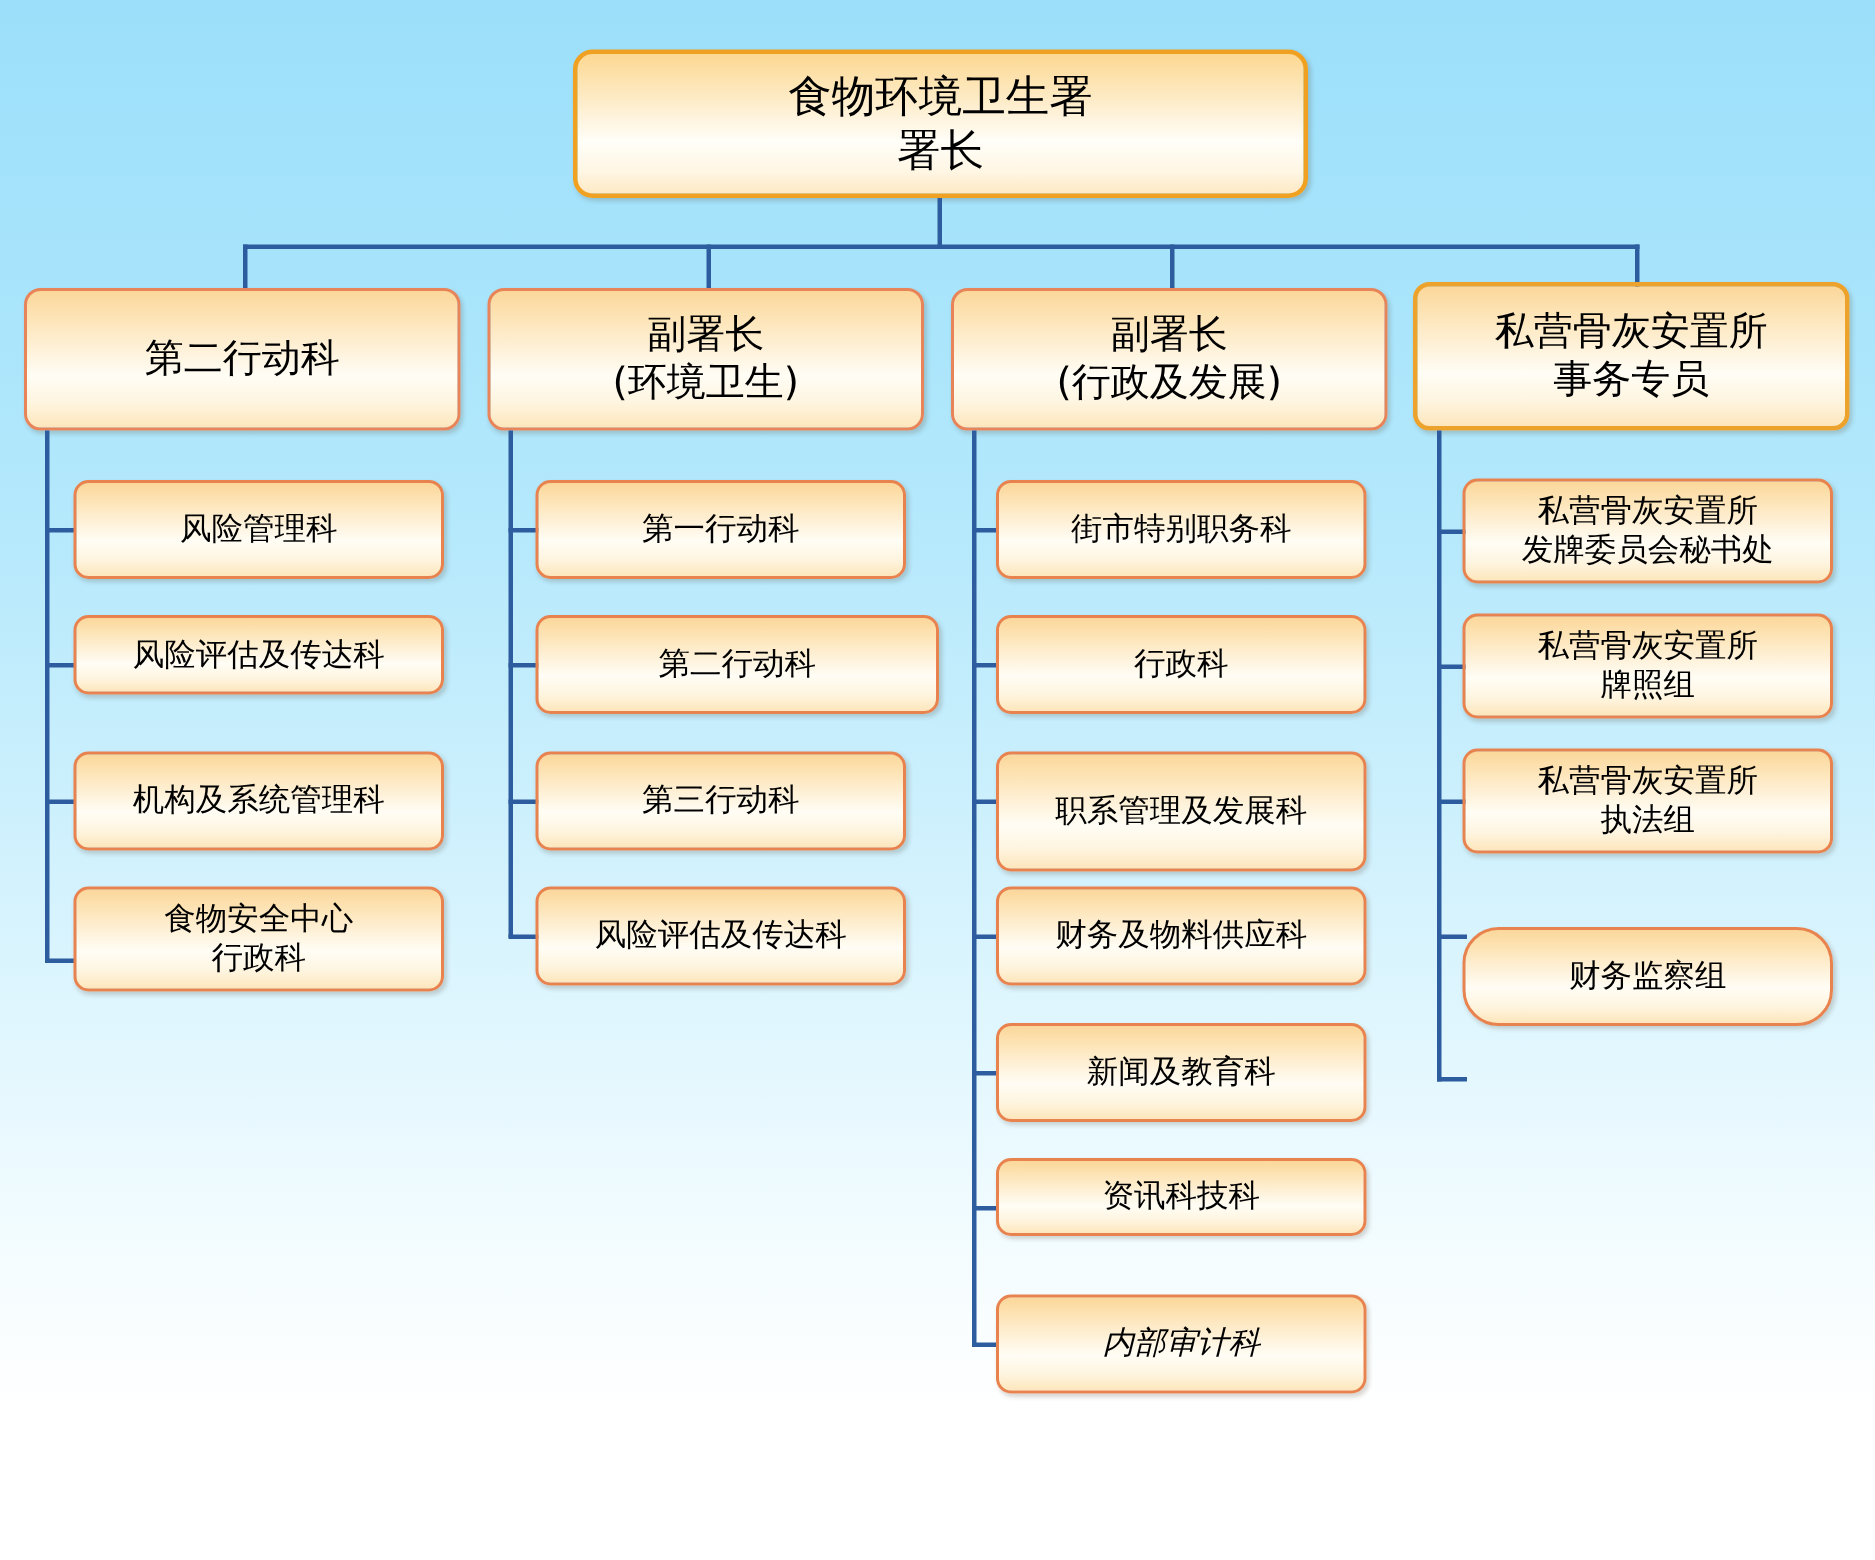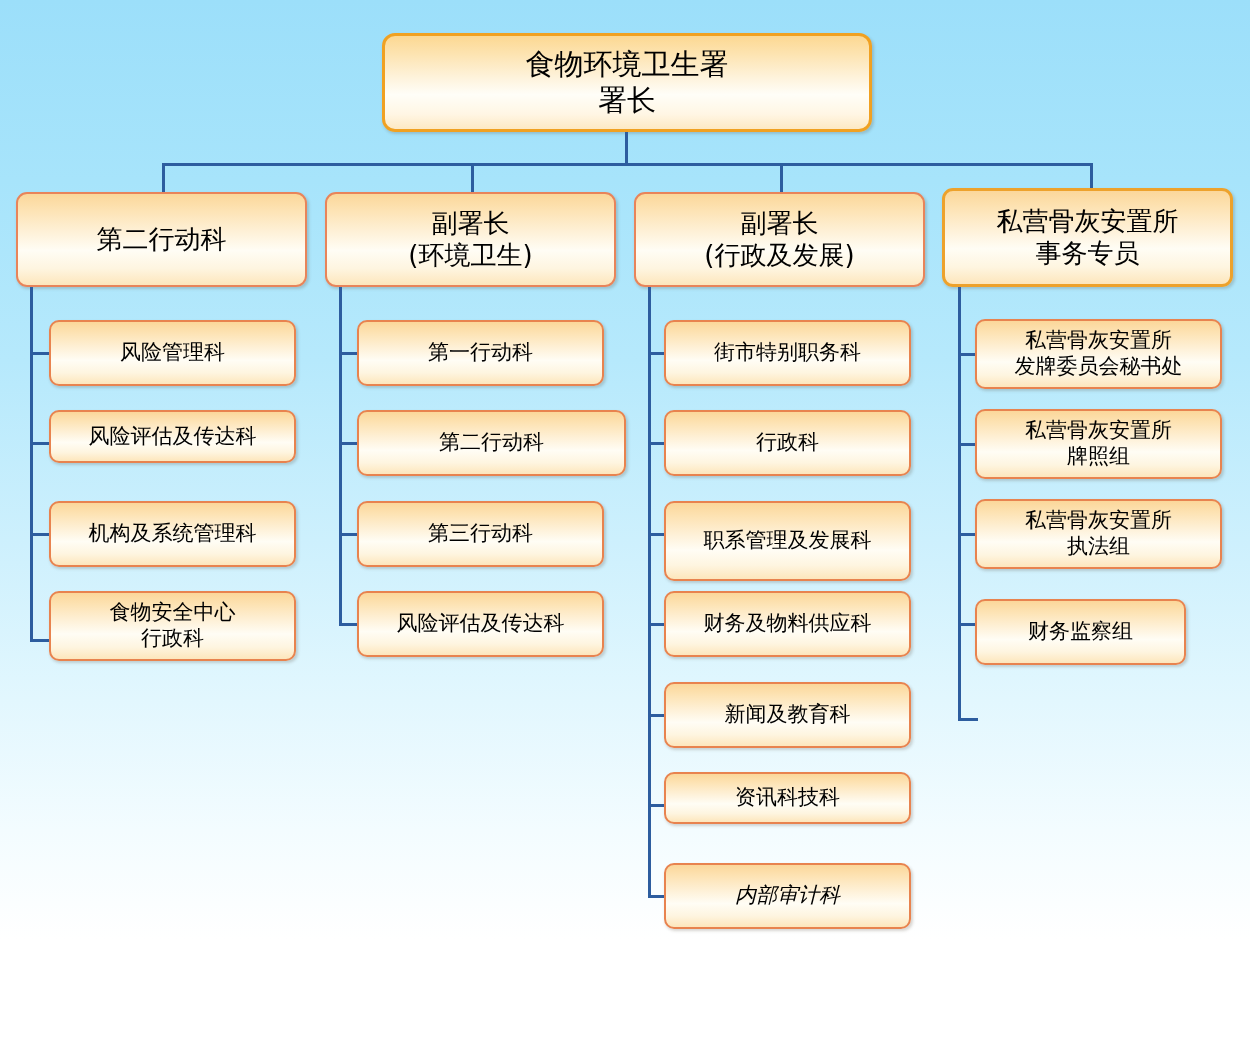--- a/index.html
+++ b/index.html
@@ -162,15 +162,15 @@
   <div class="line h" style="left:958px; top:533px; width:20px; height:3px;"></div>
   <div class="line h" style="left:958px; top:623px; width:20px; height:3px;"></div>
   <div class="line h" style="left:958px; top:718px; width:20px; height:3px;"></div>
 
   <div class="node unit" style="left:975px; top:319px; width:247px; height:70px;">私营骨灰安置所
 发牌委员会秘书处</div>
   <div class="node unit" style="left:975px; top:409px; width:247px; height:70px;">私营骨灰安置所
 牌照组</div>
   <div class="node unit" style="left:975px; top:499px; width:247px; height:70px;">私营骨灰安置所
 执法组</div>
-  <div class="node unit" style="left:975px; top:599px; width:211px; height:66px;">财务监察组</div>
+  <div class="node unit" style="left:975px; top:618px; width:247px; height:66px;border-radius:24px;">财务监察组</div>
 
 </div>
 
 </body></html>

